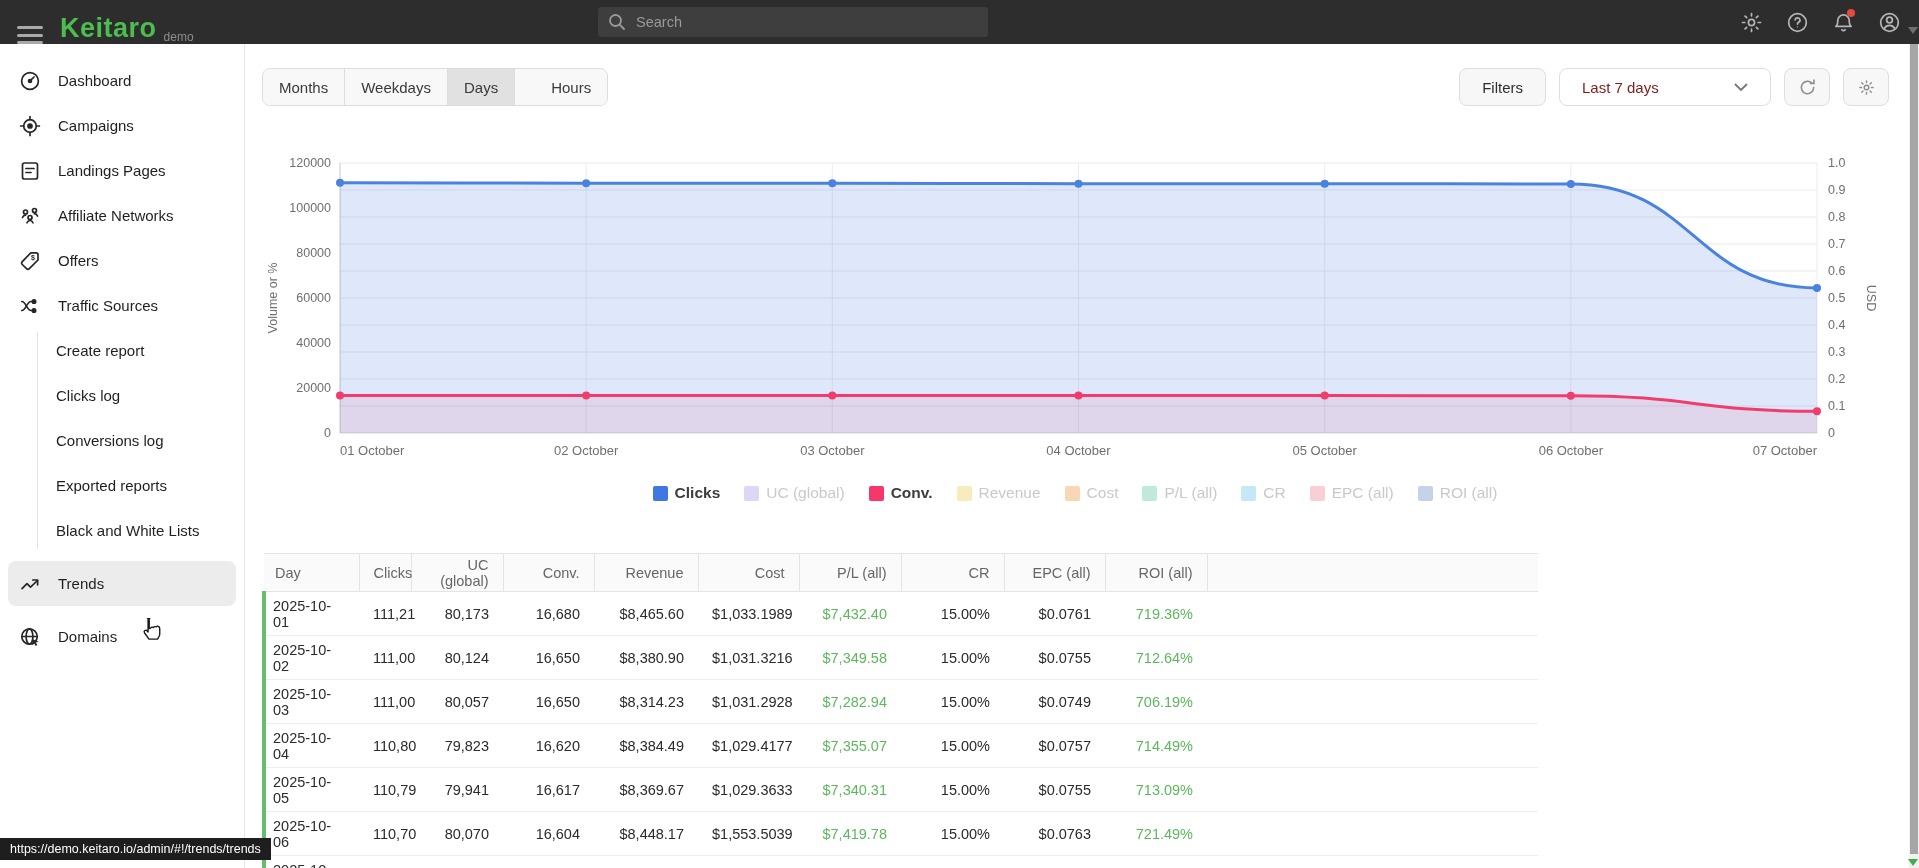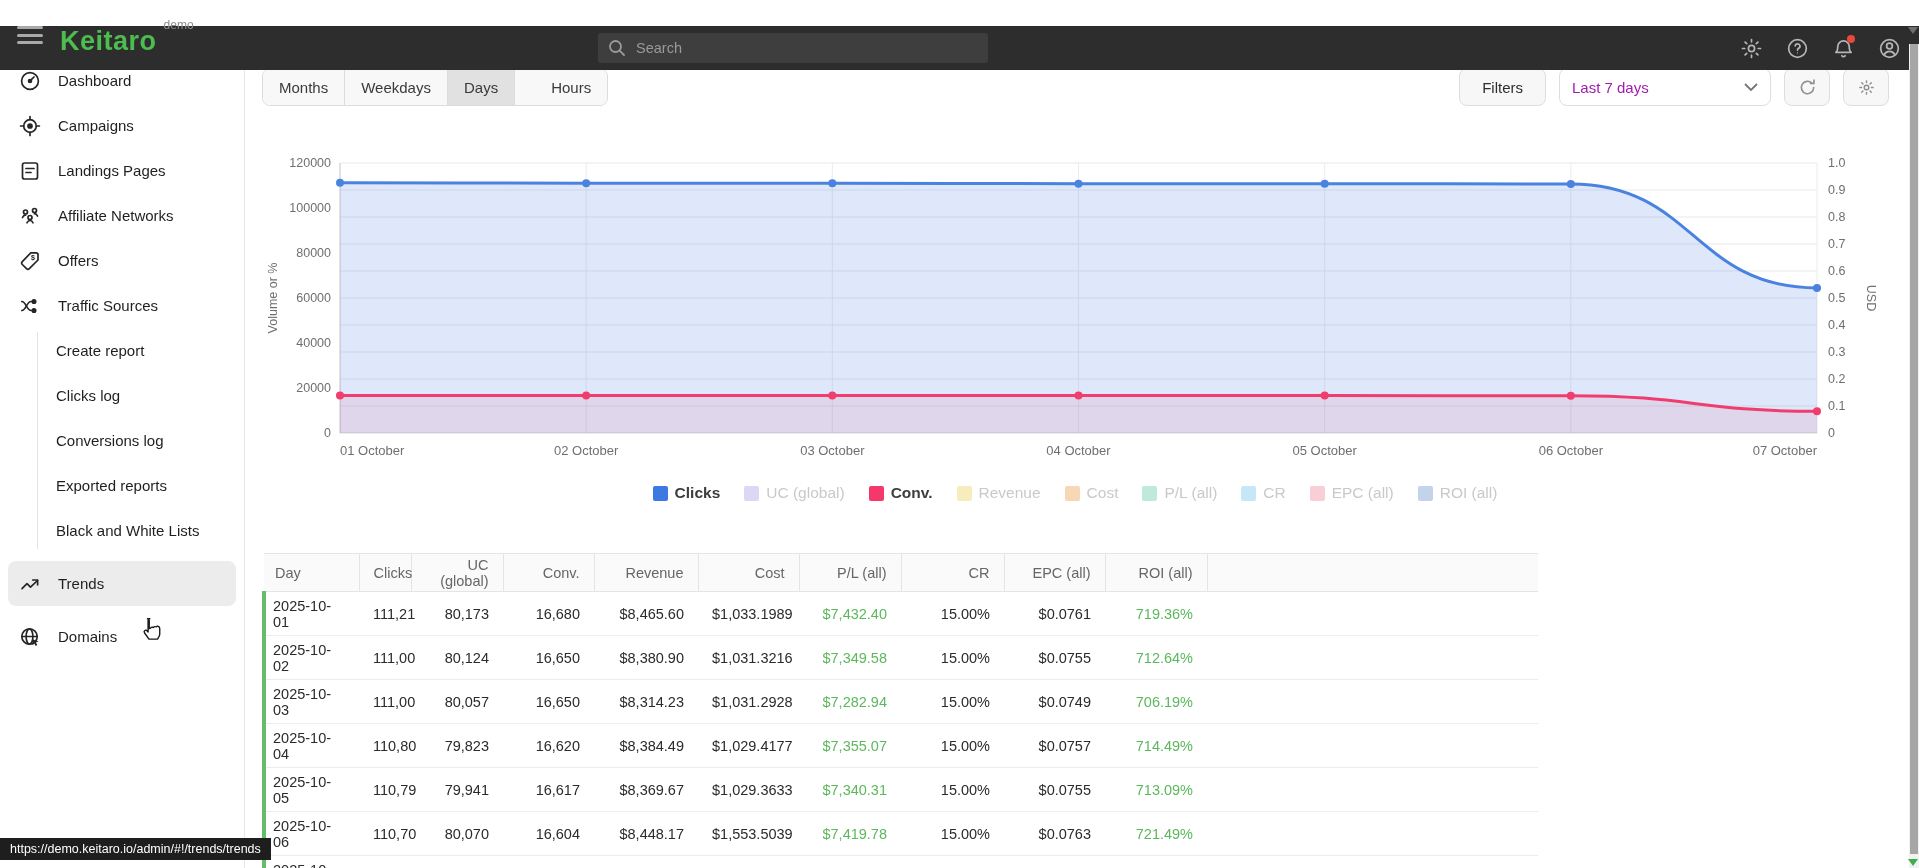--- a/index.html
+++ b/index.html
@@ -2,21 +2,21 @@
 <html><head>
 <meta charset="utf-8">
 <style>
   * { margin:0; padding:0; box-sizing:border-box; }
   html,body { width:1919px; height:868px; overflow:hidden; background:#fff;
     font-family:"Liberation Sans", sans-serif; }
   .app { position:relative; width:1919px; height:868px; }
 
   
   .topbar { position:absolute; top:0; left:0; width:100%; height:44px; background:#2d2d2d;
-    display:flex; align-items:flex-start; z-index:30;margin-top:26px; }
+    display:flex; align-items:flex-end; z-index:30; }
   .hamburger { width:26px; height:18px; margin-left:17px; display:flex; flex-direction:column;
     justify-content:space-between; cursor:pointer; }
   .hamburger span { display:block; height:3px; border-radius:2px; background:#a9a9a9; }
   .logo { color:#4dbd4f; font-size:27px; font-weight:bold; letter-spacing:0.5px; margin-left:17px; }
   .env { color:#8d8d8d; font-size:12px; margin-left:7px; margin-top:-8px; }
   .search { position:absolute; left:598px; top:7px; width:390px; height:30px; background:#3e3e3e;
     border-radius:3px; display:flex; align-items:center; padding:0 10px; }
   .search svg { flex:0 0 auto; }
   .search input { background:transparent; border:none; outline:none; color:#cfcfcf; font-size:14.5px;
     margin-left:10px; width:100%; font-family:"Liberation Sans", sans-serif; }
@@ -44,21 +44,21 @@
   .tabs { position:absolute; left:0; top:0; display:flex; border:1px solid #dcdcdc; border-radius:8px;
     overflow:hidden; background:#f8f8f8;align-items:center; }
   .tab { height:36px; display:flex; align-items:center; padding:0 16px; font-size:15px; color:#3a3a3a;
     border-right:1px solid #dcdcdc; cursor:pointer; background:#f8f8f8; }
   .tab:last-child { border-right:none;padding-left:36px; }
   .tab.active { background:#e1e1e1; }
   .tb-right { position:absolute; right:0; top:0; display:flex; gap:13px; }
   .btn { height:38px; border:1px solid #dedede; border-radius:8px; background:#f7f7f7; font-size:15px;
     color:#2e2e2e; padding:0 22px; cursor:pointer; font-family:"Liberation Sans", sans-serif; }
   .select { height:38px; min-width:212px; border:1px solid #dedede; border-radius:8px; background:#fff;
-    display:flex; align-items:center; padding:0 12px; font-size:15px; color:#a21caf; cursor:pointer; }
+    display:flex; align-items:center; padding:0 22px; font-size:15px; color:#7f1d1d; cursor:pointer; }
   .select svg { margin-left:auto; }
   .icon-btn { width:46px; padding:0; display:flex; align-items:center; justify-content:center; }
 
   #chart { position:absolute; left:10px; top:106px; }
   .legend { position:absolute; top:440px; left:10px; width:1640px; display:flex; justify-content:center;
     gap:24px; align-items:center; }
   .leg-item { display:flex; align-items:center; gap:7px; font-size:15.5px; cursor:pointer; }
   .leg-sw { width:15px; height:15px; border-radius:2px; }
 
   

